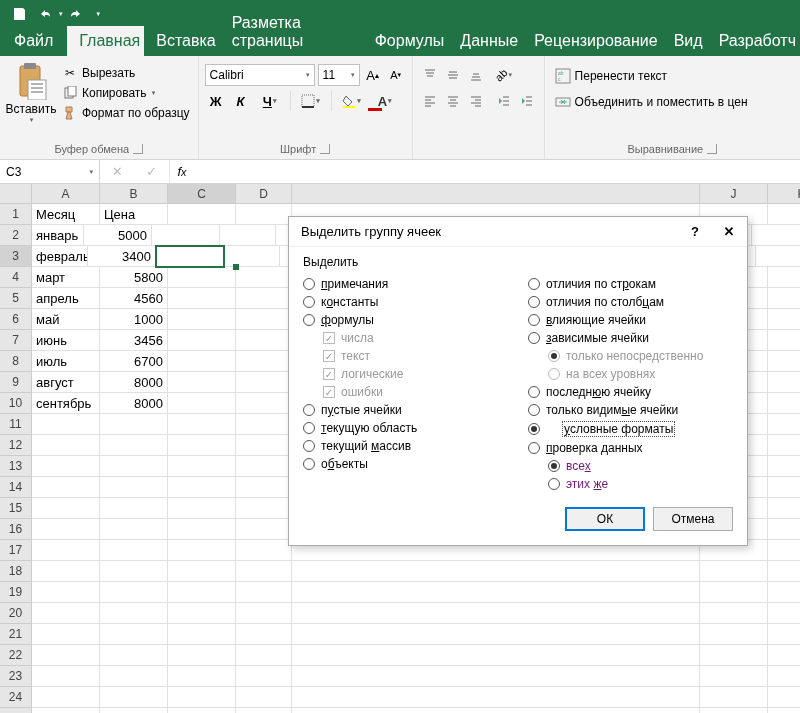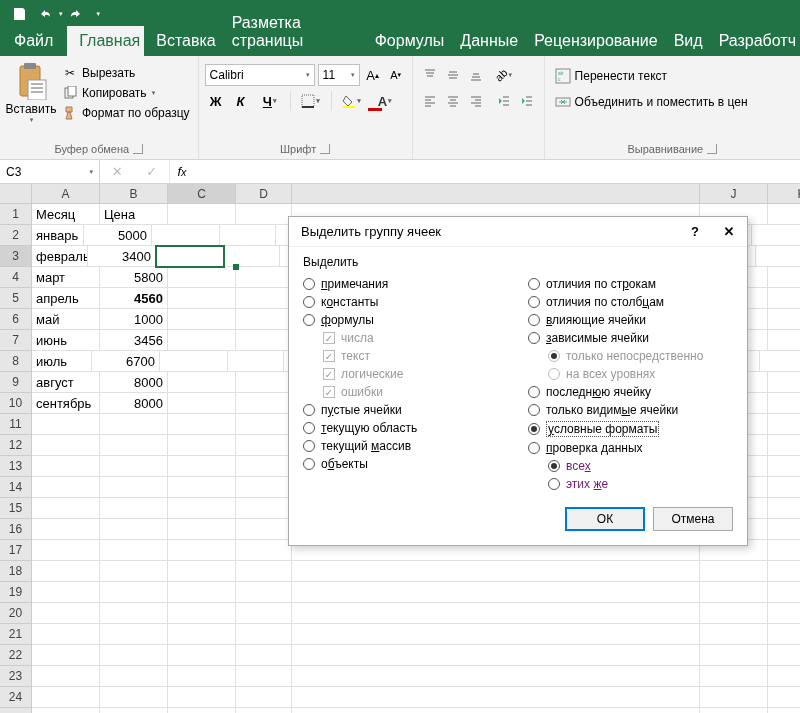--- a/index.html
+++ b/index.html
@@ -85,21 +85,21 @@
 .radio-row.sub { padding-left: 20px; color: #701a75; }
 .radio-row.sub.disabled { color: #999; }
 .radio { width: 12px; height: 12px; border: 1px solid #555; border-radius: 50%; display: flex; align-items: center; justify-content: center; }
 .radio.checked::after { content: ''; width: 6px; height: 6px; background: #333; border-radius: 50%; }
 .radio.disabled { border-color: #bbb; }
 .chk { width: 12px; height: 12px; border: 1px solid #bbb; display: flex; align-items: center; justify-content: center; font-size: 10px; color: #999; }
 .ul { text-decoration: underline; }
 .dlg-btns { display: flex; justify-content: flex-end; gap: 8px; margin-top: 14px; }
 .dlg-btn { min-width: 80px; height: 24px; border: 1px solid #aaa; background: #f0f0f0; font-size: 12px; cursor: pointer; }
 .dlg-btn.primary { border: 2px solid #0078d7; }
-.focused-label { border: 1px dotted #555; padding: 0 1px; }
+.focused-label { border: 1px dotted #555; padding: 0 1px; margin-left: 16px; }
 </style>
 </head>
 <body>
 
 <div class="titlebar">
   <div class="icon-btn">
     <svg width="14" height="14" viewBox="0 0 14 14">
         <path d="M2 1h9l2 2v10H2z M4 2h5v3H4z M4 8h6v4H4z" fill="#fff"></path>
       </svg>
   </div>
@@ -416,21 +416,21 @@
           <div class="cell" style="width: 68px;">март</div>
           <div class="cell r" style="width: 68px;">5800</div>
           <div class="cell" style="width: 68px;"></div>
           <div class="cell" style="width: 56px;"></div>
           <div class="cell" style="width: 408px;"></div>
           <div class="cell" style="width: 68px;"></div>
           <div class="cell" style="width: 68px;"></div>
         </div>
         <div class="cell-row">
           <div class="cell" style="width: 68px;">апрель</div>
-          <div class="cell r" style="width: 68px; font-weight: bold;">4560</div>
+          <div class="cell r" style="width: 68px;">4560</div>
           <div class="cell" style="width: 68px;"></div>
           <div class="cell" style="width: 56px;"></div>
           <div class="cell" style="width: 408px;"></div>
           <div class="cell" style="width: 68px;"></div>
           <div class="cell" style="width: 68px;"></div>
         </div>
         <div class="cell-row">
           <div class="cell" style="width: 68px;">май</div>
           <div class="cell r" style="width: 68px;">1000</div>
           <div class="cell" style="width: 68px;"></div>
@@ -442,21 +442,21 @@
         <div class="cell-row">
           <div class="cell" style="width: 68px;">июнь</div>
           <div class="cell r" style="width: 68px;">3456</div>
           <div class="cell" style="width: 68px;"></div>
           <div class="cell" style="width: 56px;"></div>
           <div class="cell" style="width: 408px;"></div>
           <div class="cell" style="width: 68px;"></div>
           <div class="cell" style="width: 68px;"></div>
         </div>
         <div class="cell-row">
-          <div class="cell" style="width: 60px;">июль</div>
+          <div class="cell" style="width: 68px;">июль</div>
           <div class="cell r" style="width: 68px;">6700</div>
           <div class="cell" style="width: 68px;"></div>
           <div class="cell" style="width: 56px;"></div>
           <div class="cell" style="width: 408px;"></div>
           <div class="cell" style="width: 68px;"></div>
           <div class="cell" style="width: 68px;"></div>
         </div>
         <div class="cell-row">
           <div class="cell" style="width: 68px;">август</div>
           <div class="cell r" style="width: 68px;">8000</div>

